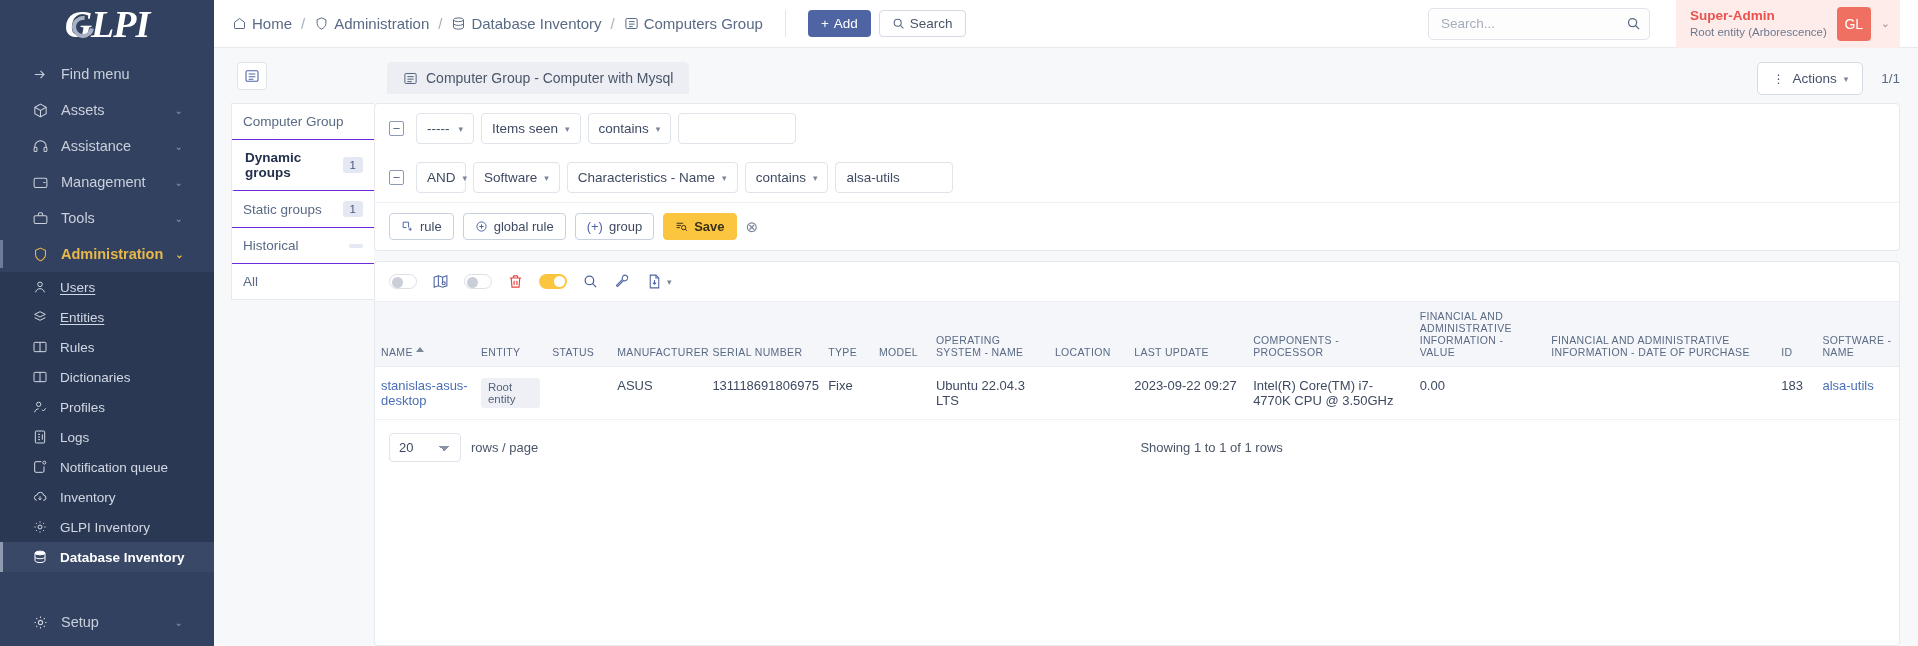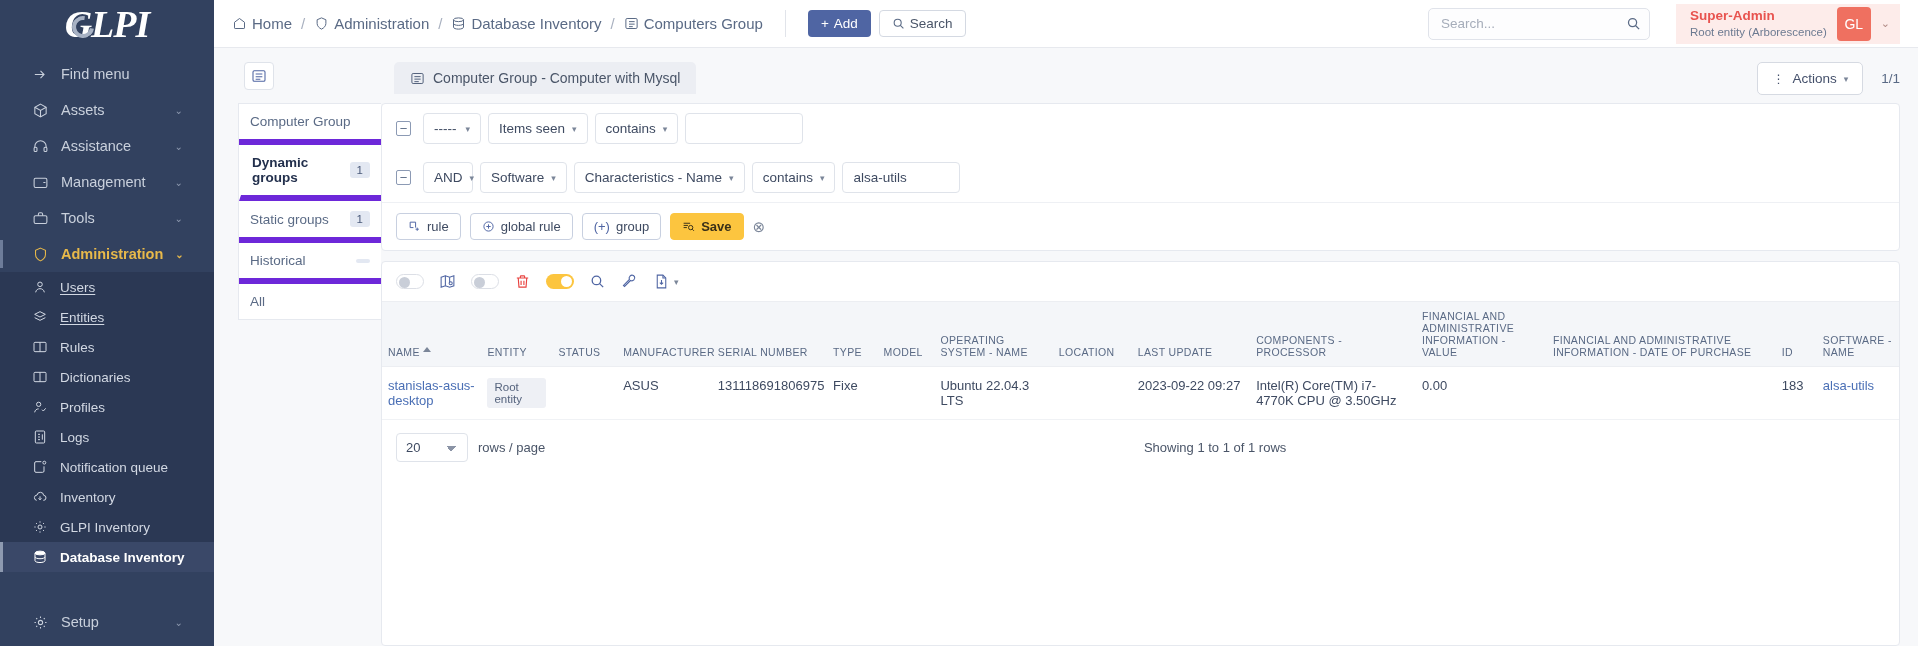--- a/index.html
+++ b/index.html
@@ -50,21 +50,21 @@
   .search-wrap { position: relative; margin-right: 26px; }
   .search-wrap input {
     width: 222px; height: 32px; border: 1px solid #e0e3ea; border-radius: 5px;
     padding: 0 32px 0 12px; font-size: 13.5px; color: #5a6a85;
     font-family: inherit; background: #fdfdfe; outline: none;
   }
   .search-wrap input::placeholder { color: #a6adba; }
   .search-wrap .si { position: absolute; right: 9px; top: 8px; }
   .userbox {
     display: flex; align-items: center; gap: 10px; background: #fdecea;
-    height: 40px; padding: 0 10px 0 14px;
+    height: 48px; padding: 0 10px 0 14px;
   }
   .user-meta { text-align: left; line-height: 1.35; }
   .user-name { font-size: 13.5px; color: #e8534f; font-weight: bold; }
   .user-ent { font-size: 11.5px; color: #6c7a91; }
   .avatar {
     width: 34px; height: 34px; border-radius: 4px; background: #ef7060;
     color: #fff; font-size: 14px; display: flex; align-items: center;
     justify-content: center; font-weight: 500;
   }
   .user-caret { color: #b08a85; font-size: 11px; }
@@ -99,21 +99,21 @@
   .sub-item svg { width: 16px; height: 16px; stroke: #d2d8e3; fill: none; stroke-width: 1.5; }
   .sub-item .lbl.underline { text-decoration: underline; text-underline-offset: 2px; }
   .sub-item.current { background: #3a4868; font-weight: bold; color: #fff; }
   .sub-item.current::before {
     content: ""; position: absolute; left: 0; top: 0; bottom: 0; width: 3px; background: #8e9ab0;
   }
   .sidebar-foot { margin-top: auto; padding-bottom: 6px; }
 
   
   .main { flex: 1; background: #f7f8fa; overflow: hidden; display: flex;
-    flex-direction: column; padding: 14px 18px 0 24px; min-width: 0; }
+    flex-direction: column; padding: 14px 18px 0 17px; min-width: 0; }
   .main-head { display: flex; align-items: flex-start; gap: 0; margin-bottom: 8px; }
   .list-toggle {
     width: 30px; height: 28px; border: 1px solid #dfe3ea; border-radius: 4px;
     background: #fff; display: flex; align-items: center; justify-content: center;
     cursor: pointer; margin-left: 6px;
   }
   .title-tab {
     margin-left: 120px; background: #eceef3; border-radius: 5px 5px 0 0;
     padding: 8px 16px; font-size: 14px; color: #4a5568;
     display: flex; align-items: center; gap: 8px;
@@ -129,21 +129,21 @@
   .content-row { display: flex; gap: 0; flex: 1; min-height: 0; }
 
   
   .subtabs {
     width: 143px; flex: 0 0 143px; background: #fff;
     border: 1px solid #e6e9ef; border-right: none; align-self: flex-start;
   }
   .subtab {
     display: flex; align-items: center; justify-content: space-between;
     padding: 10px 11px; font-size: 13.5px; color: #5a6a85; cursor: pointer;
-    border-bottom: 6px solid #6d28d9;
+    border-bottom: 1px solid #6d28d9;
   }
   .subtab:last-child { border-bottom: none; }
   .subtab.active { font-weight: bold; color: #23304d; background: #fff;
     border-left: 2px solid #fff; }
   .badge {
     background: #e3e8f2; color: #4a5a7a; font-size: 11.5px;
     border-radius: 3px; padding: 2px 7px; font-weight: normal;
   }
 
   

